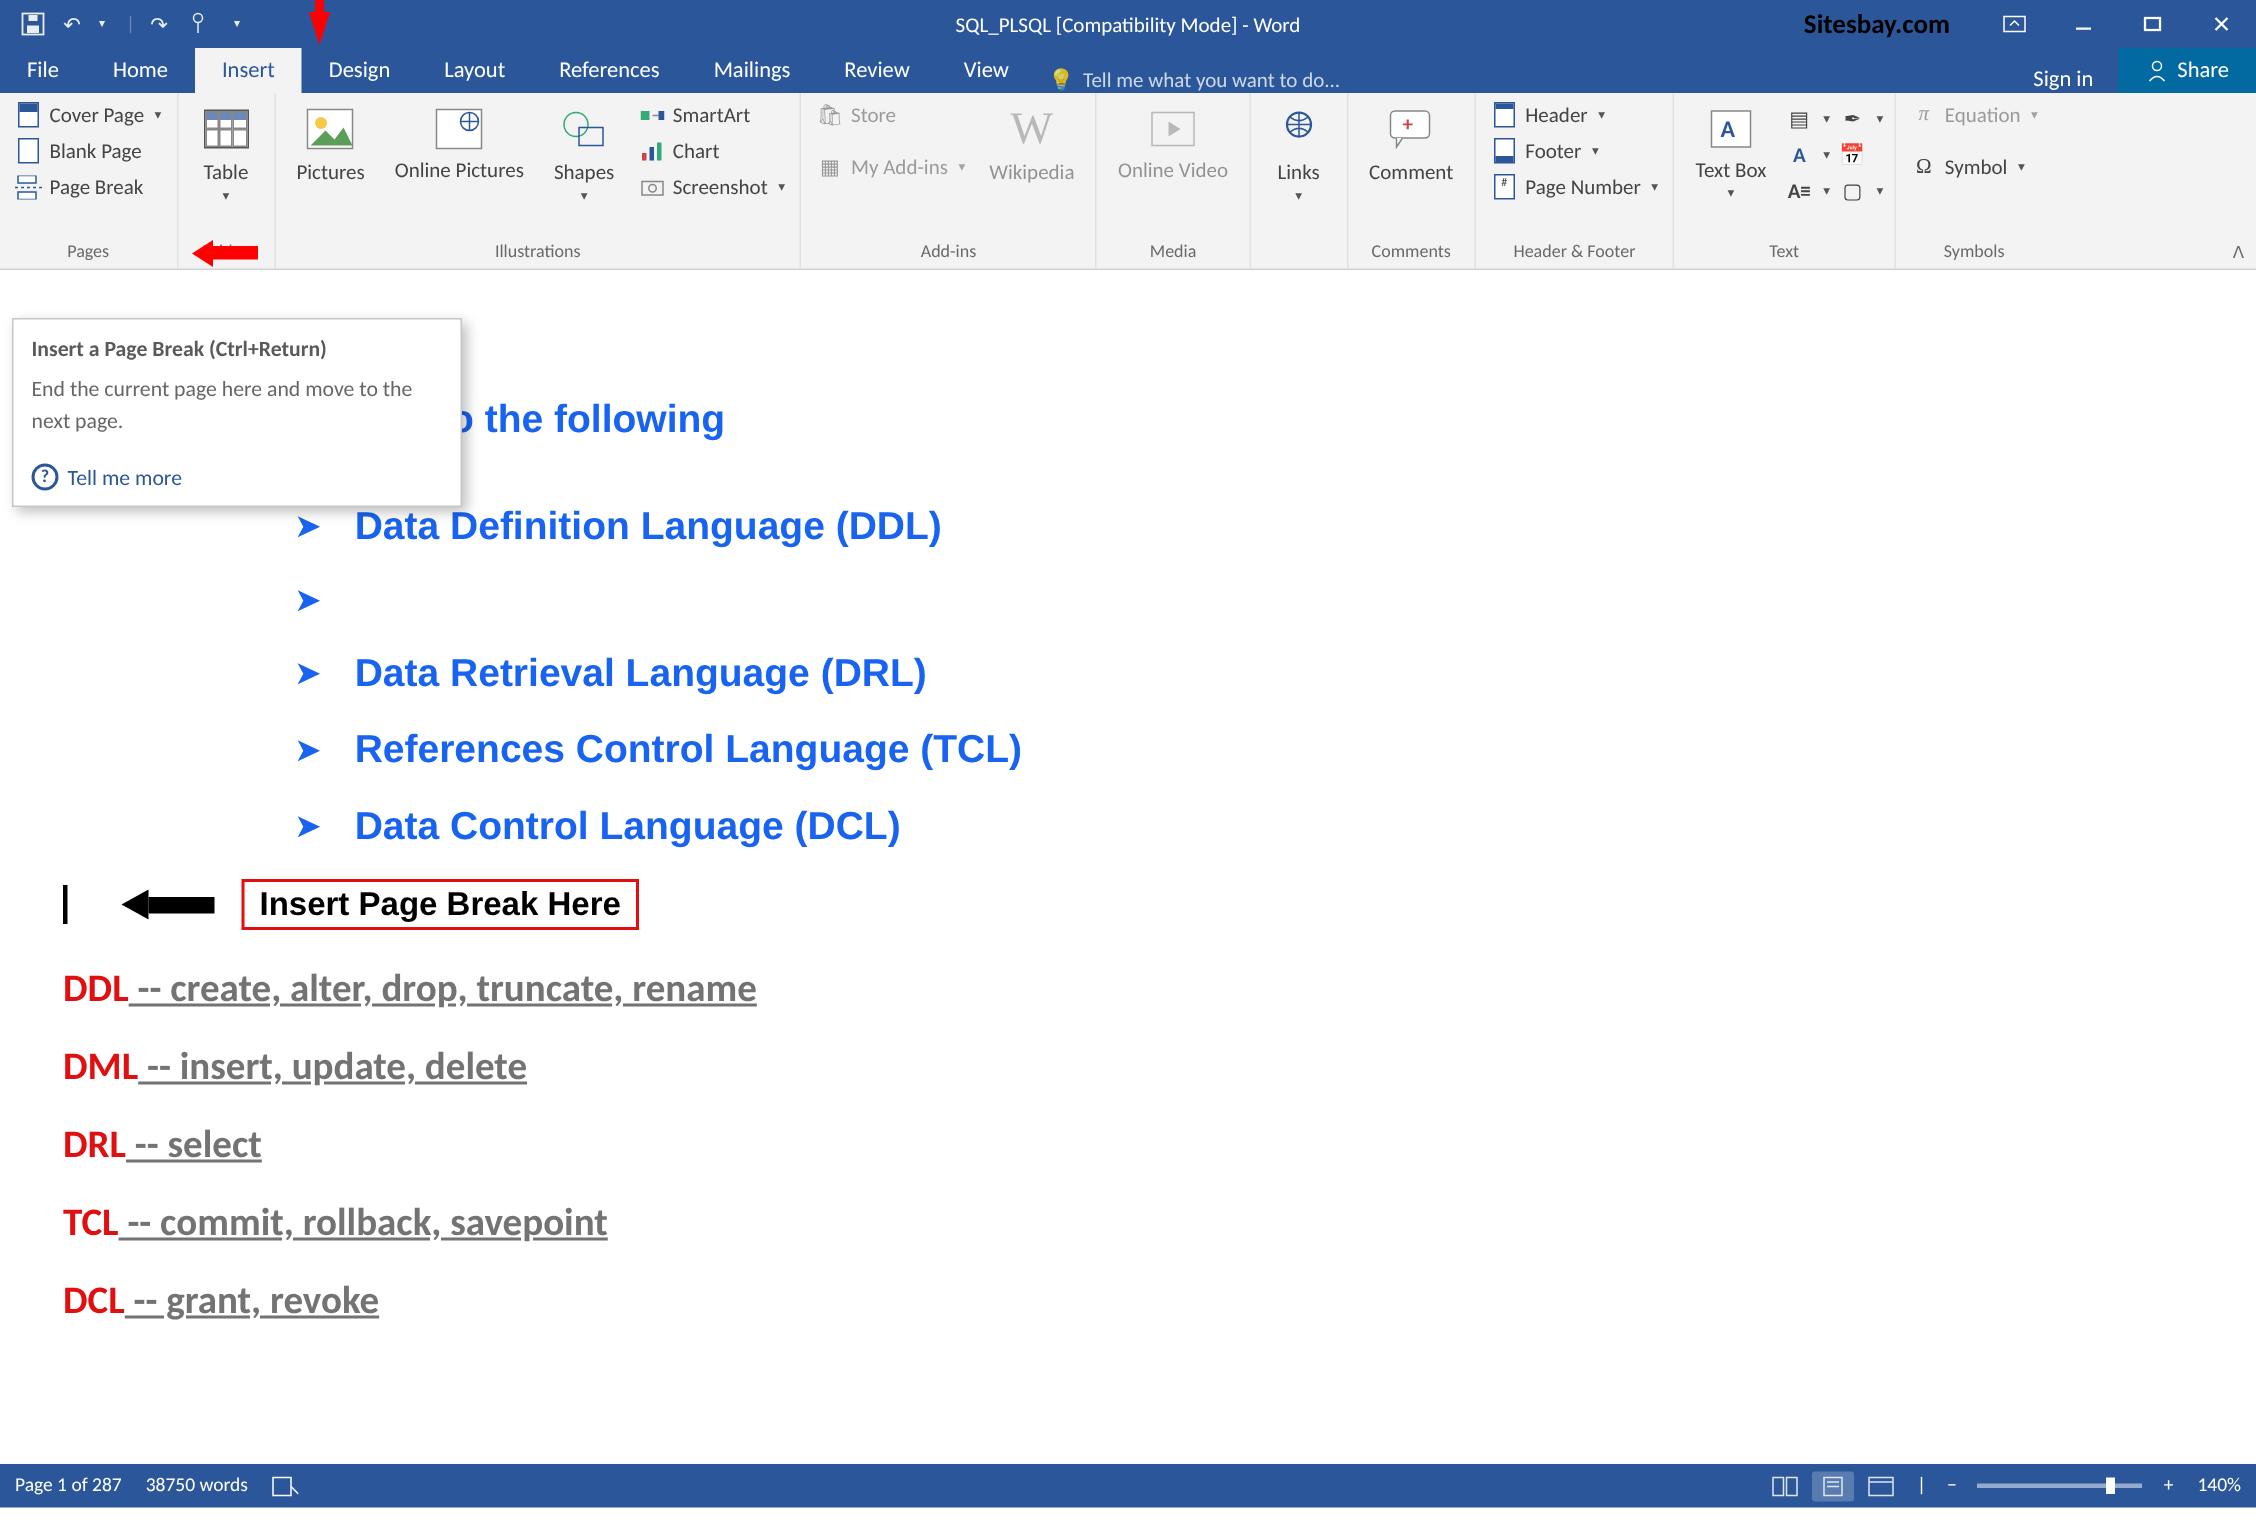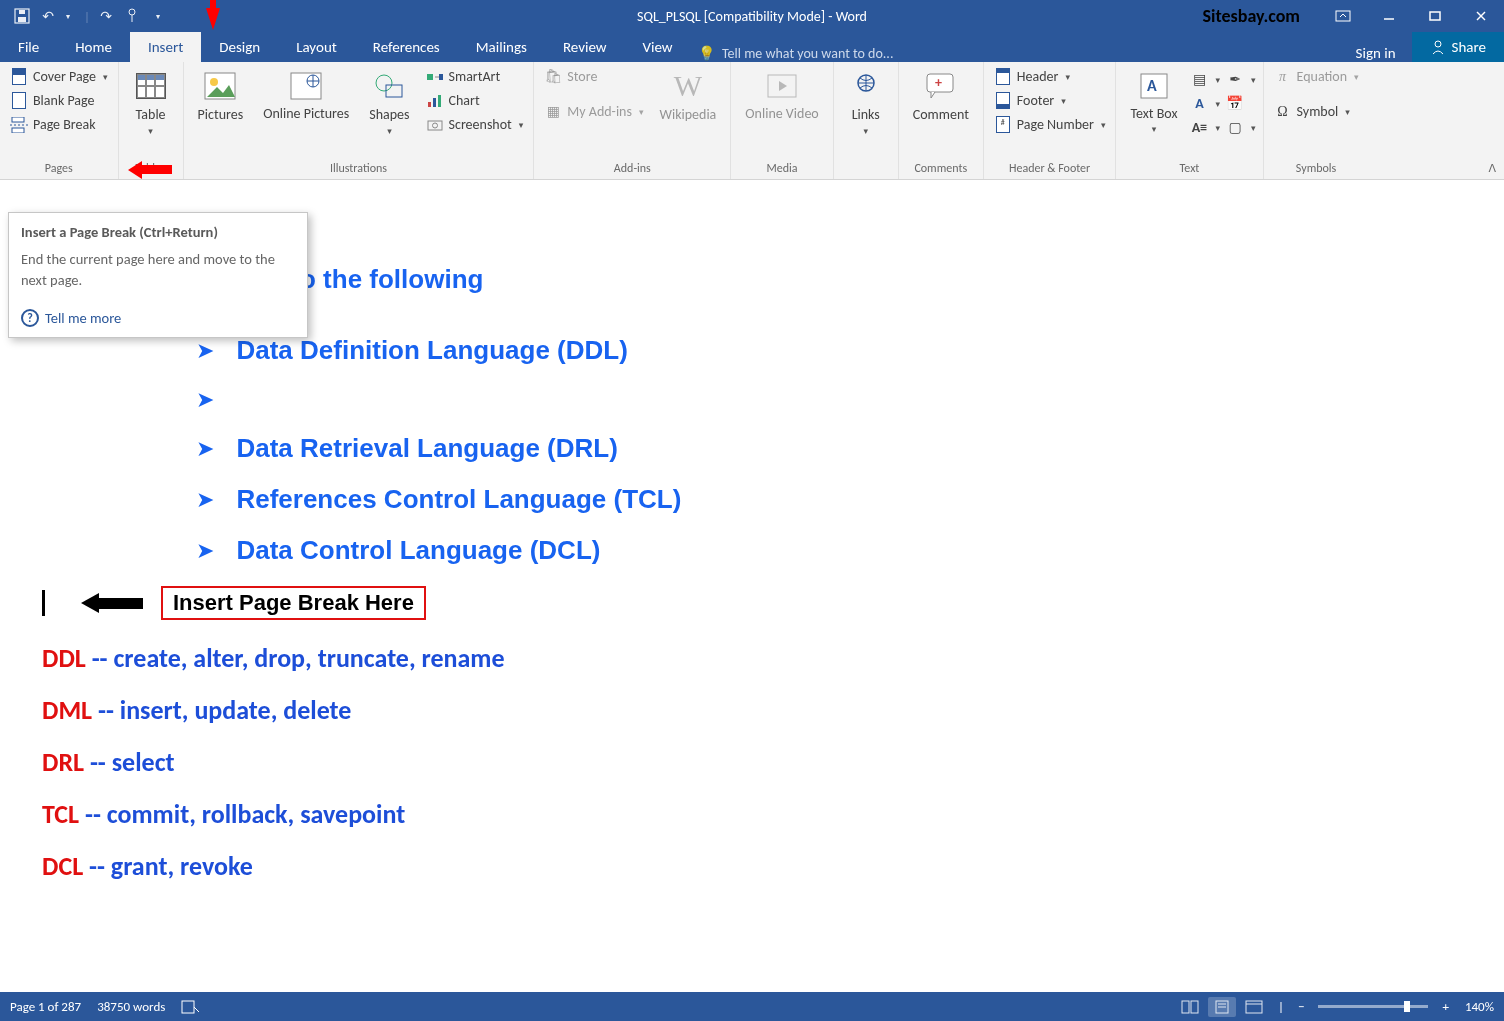--- a/index.html
+++ b/index.html
@@ -70,24 +70,24 @@
 
 .cursor-row { display: flex; align-items: center; margin-bottom: 22px; margin-top: 6px; text-align: center; }
 .cursor-mark { width: 3px; height: 26px; background: #000; margin-right: 36px; }
 .black-arrow-left { display: flex; align-items: center; margin-right: 18px; }
 .black-arrow-left .head { width: 0; height: 0; border-top: 10px solid transparent; border-bottom: 10px solid transparent; border-right: 18px solid #000; }
 .black-arrow-left .shaft { width: 44px; height: 11px; background: #000; }
 .red-box { border: 2px solid #e01010; padding: 2px 10px; font-size: 22px; font-weight: bold; color: #000; font-family: Verdana, Arial, sans-serif; }
 
 .def-row { font-size: 26px; font-weight: bold; font-family: Verdana, Arial, sans-serif; margin-bottom: 20px; }
 .def-row .abbr { color: #e01010; }
-.def-row .rest { color: #1d4ed8; }
-
-
-.statusbar { position: absolute; left: 0; right: 0; bottom: 0; height: 29px; background: #2b579a; color: #fff; font-size: 13px; display: flex; align-items: center; padding: 0 10px; }
+.def-row .rest { color: #737373; text-decoration: underline; }
+
+
+.statusbar { position: absolute; left: 0; right: 0; bottom: 16px; height: 29px; background: #2b579a; color: #fff; font-size: 13px; display: flex; align-items: center; padding: 0 10px; }
 .status-left { display: flex; gap: 16px; align-items: center; }
 .status-right { margin-left: auto; display: flex; align-items: center; gap: 4px; }
 .view-btn { width: 28px; height: 20px; display: flex; align-items: center; justify-content: center; cursor: pointer; opacity: 0.85; border-radius: 2px; }
 .view-btn.active { background: rgba(255,255,255,0.25); }
 .zoom-slider { width: 110px; height: 3px; background: rgba(255,255,255,0.5); position: relative; margin: 0 6px; }
 .zoom-slider .thumb { position: absolute; right: 18px; top: -4px; width: 6px; height: 11px; background: #fff; }
 .collapse-caret { position: absolute; right: 8px; bottom: 4px; font-size: 11px; color: #6a6a6a; cursor: pointer; }
 
 
 .ico-page { width: 14px; height: 17px; border: 1.5px solid #2b579a; background: #fff; position: relative; }

